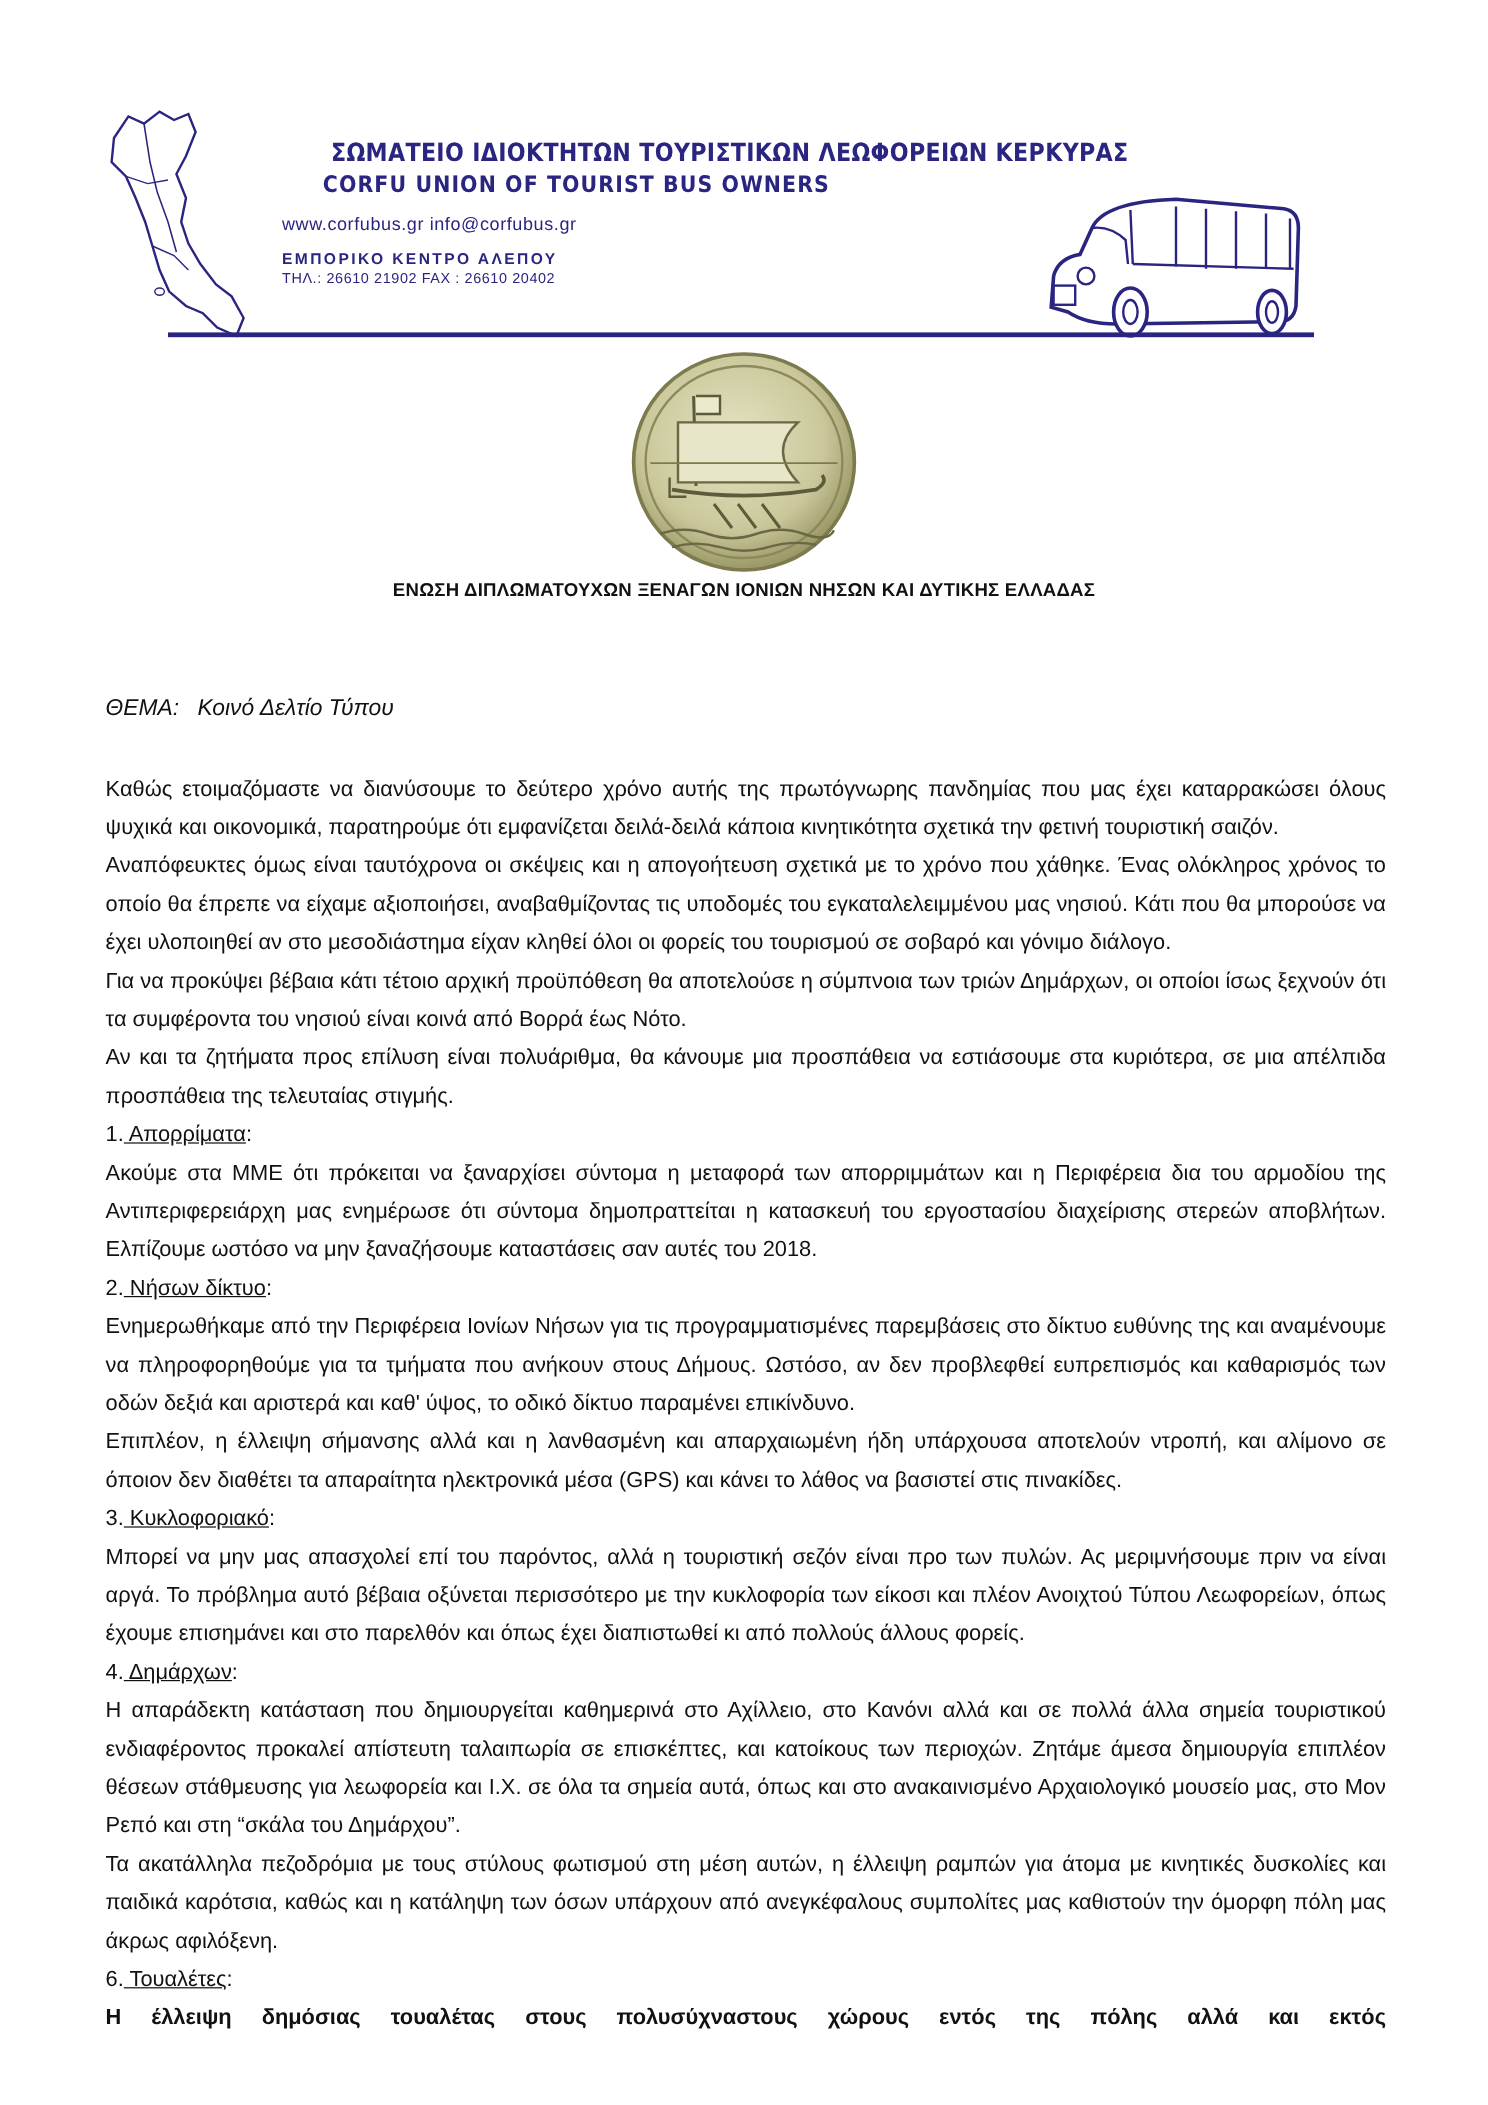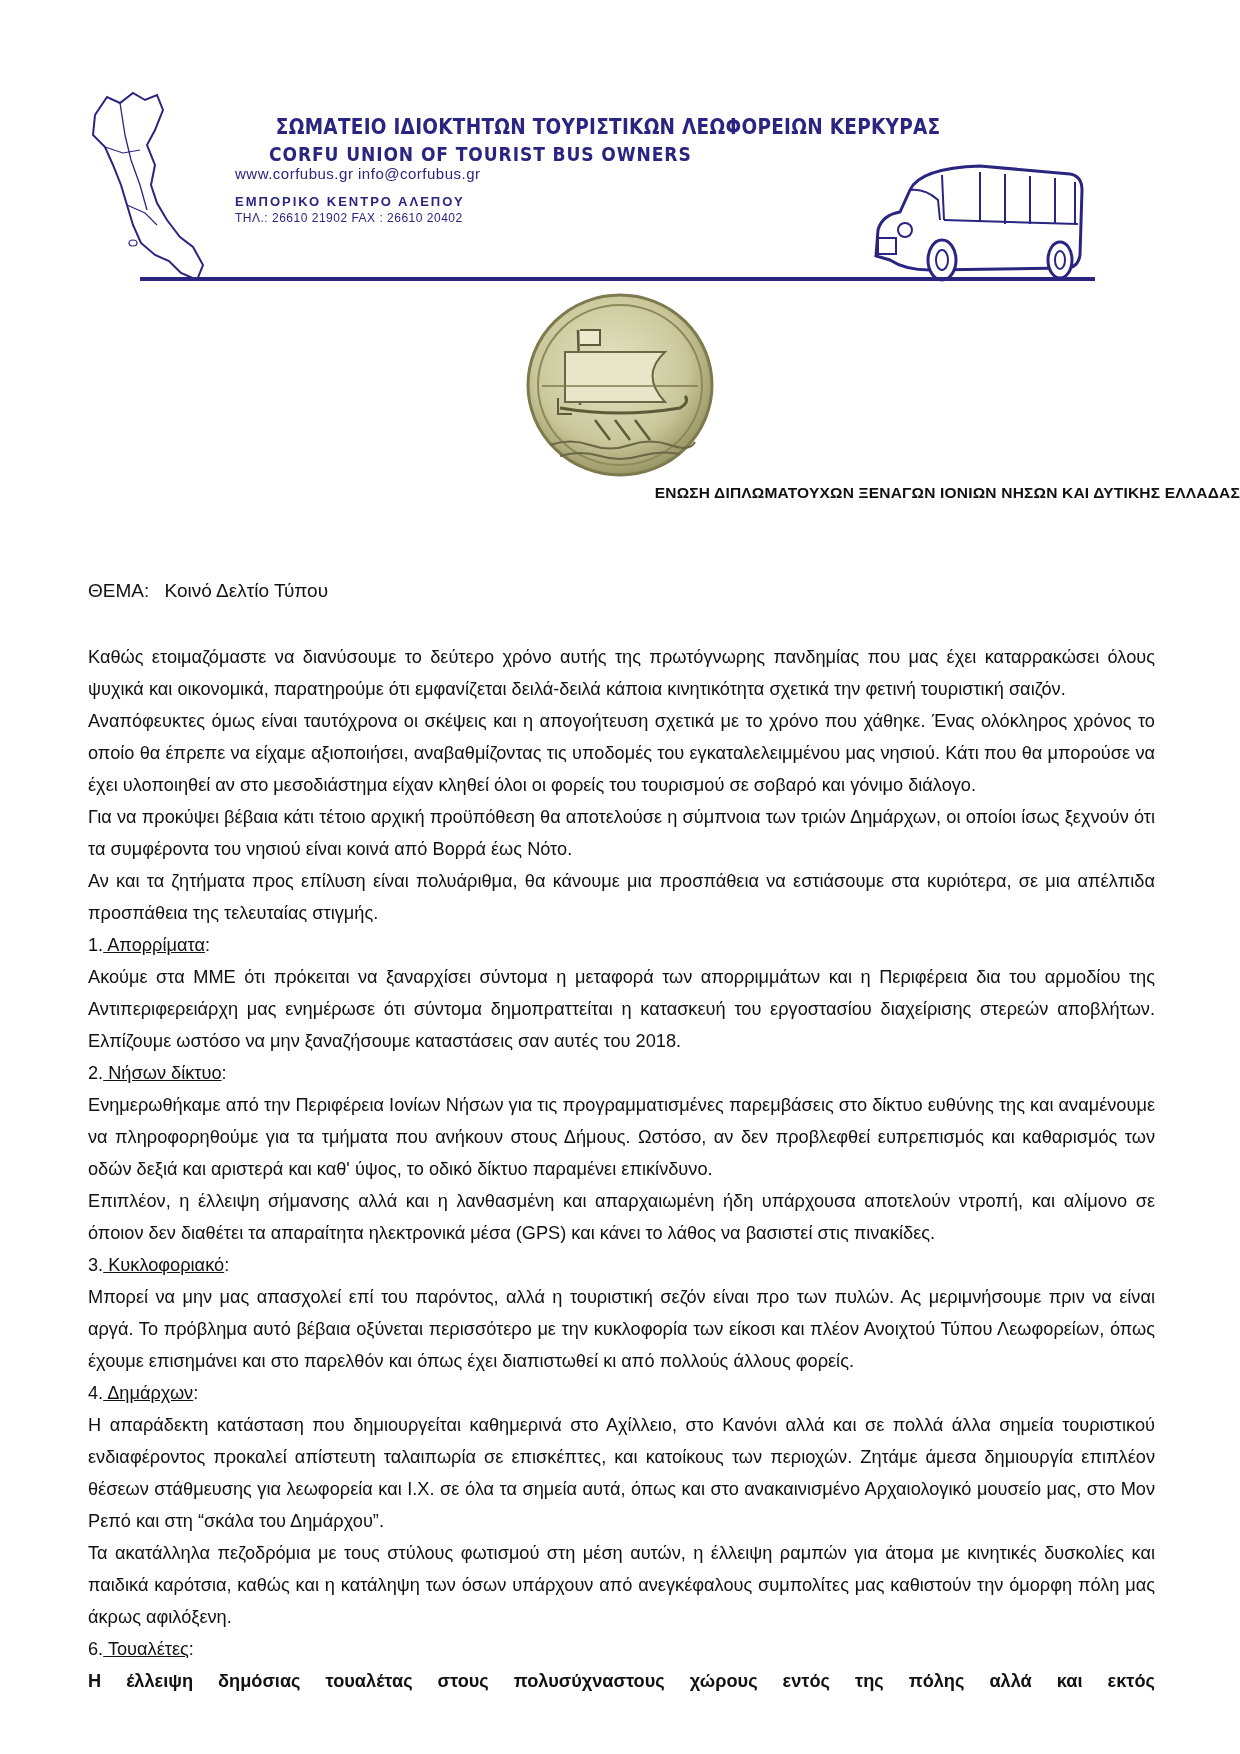--- a/index.html
+++ b/index.html
@@ -4,30 +4,30 @@
   <style>
     html, body { margin: 0; padding: 0; background: #ffffff; }
     body { width: 1240px; height: 1754px; position: relative; overflow: hidden; font-family: "Liberation Sans", sans-serif; color: #111; }
 
     .letterhead { position: absolute; left: 85px; top: 85px; width: 1020px; height: 200px; }
     .map-icon { position: absolute; left: 0; top: 0; width: 170px; height: 200px; }
     .bus-icon { position: absolute; left: 785px; top: 75px; width: 215px; height: 125px; }
     .lh-text { position: absolute; left: 150px; top: 30px; width: 680px; color: #2a2580; }
     .lh-title-gr { font-family: "DejaVu Sans", sans-serif; font-weight: bold; font-size: 21px; letter-spacing: 0.3px; transform: scaleX(0.88); transform-origin: center; white-space: nowrap; }
     .lh-title-en { font-family: "DejaVu Sans", sans-serif; font-weight: bold; font-size: 19px; margin-top: 4px; transform: scaleX(0.9); white-space: nowrap; letter-spacing: 1px; }
-    .lh-web { font-size: 15px; margin-top: 0; letter-spacing: 0.5px; }
+    .lh-web { font-size: 15px; margin-top: 14px; letter-spacing: 0.5px; }
     .lh-addr { font-size: 13px; font-weight: bold; margin-top: 12px; letter-spacing: 2px; }
     .lh-phone { font-size: 12px; margin-top: 2px; letter-spacing: 0.5px; }
     .lh-rule { position: absolute; left: 55px; top: 192px; width: 955px; height: 4px; background: #2a2580; }
 
     .coin { position: absolute; left: 520px; top: 290px; width: 200px; height: 190px; }
 
-    .union-title { position: absolute; left: 0; top: 484px; width: 1240px; text-align: right; font-weight: bold; font-size: 15.5px; letter-spacing: 0.2px; }
+    .union-title { position: absolute; left: 0; top: 484px; width: 1240px; text-align: center; font-weight: bold; font-size: 15.5px; letter-spacing: 0.2px; }
 
-    .subject { position: absolute; left: 88px; top: 580px; font-size: 19px; }
+    .subject { position: absolute; left: 88px; top: 580px; font-size: 19px; font-style: italic; }
     .subject .lbl { margin-right: 10px; }
 
     .body { position: absolute; left: 88px; top: 641px; width: 1067px; font-size: 18.2px; line-height: 32px; }
     .body p { margin: 0; text-align: justify; }
     .body p.last-left { text-align-last: left; }
     .body .head { text-decoration: underline; margin-top: 32px; }
   </style>
 </head>
 <body>
 

